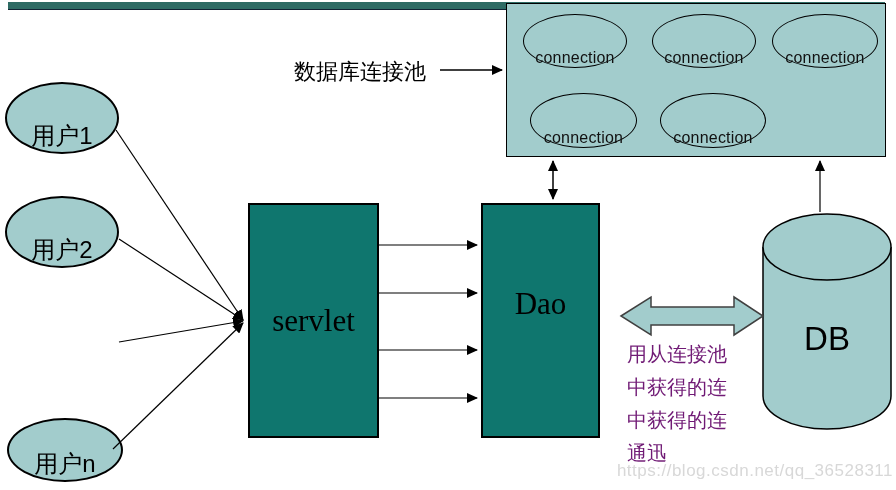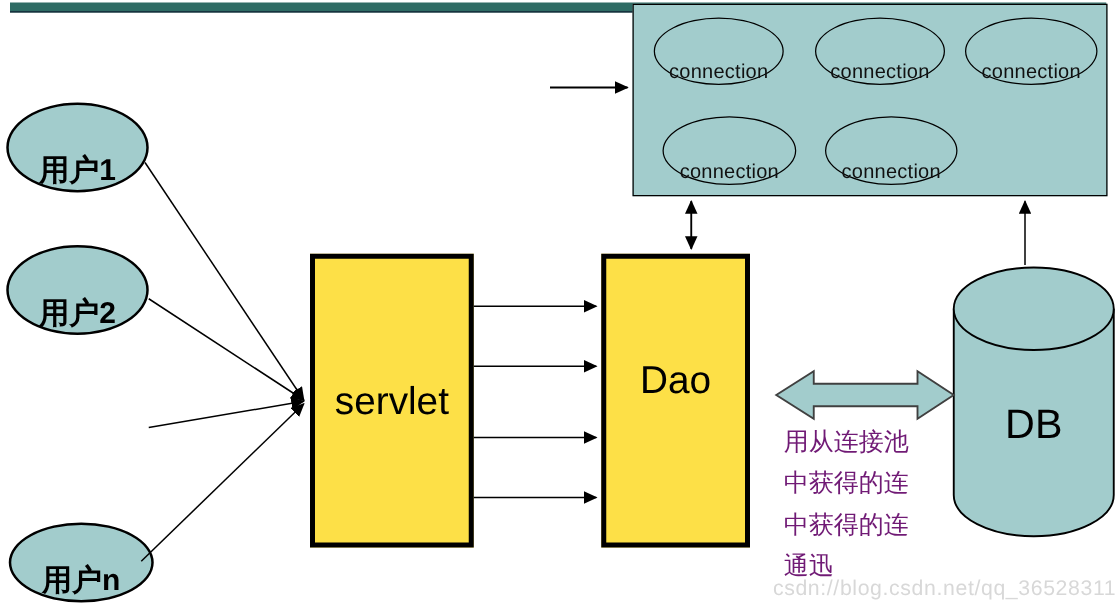--- a/index.html
+++ b/index.html
@@ -18,28 +18,28 @@
   .ellipse { position:absolute; border:1px solid #000; border-radius:50%;
              background:#a2cccc; display:flex; align-items:flex-end; justify-content:center;
              color:#111; }
   .conn { font-size:16px; letter-spacing:0.2px; }
   .c1 { left:523px; top:14px; width:104px; height:54px; }
   .c2 { left:652px; top:14px; width:104px; height:54px; }
   .c3 { left:772px; top:14px; width:106px; height:54px; }
   .c4 { left:530px; top:93px; width:107px; height:55px; }
   .c5 { left:660px; top:93px; width:106px; height:55px; }
 
-  .user { border-width:2px; font-size:24px; color:#000;font-weight:bold; }
+  .user { border-width:2px; font-size:24px; color:#000; }
   .u1 { left:5px; top:82px;  width:114px; height:72px; }
   .u2 { left:5px; top:196px; width:114px; height:72px; }
   .u3 { left:5px; top:309px; width:114px; height:72px; }
   .u4 { left:7px; top:418px; width:116px; height:64px; }
 
-  .box { position:absolute; background:#fde047; border:4px solid #000000;
-         display:flex; align-items:center; justify-content:center; color:#000; }
+  .box { position:absolute; background:#0f766e; border:2px solid #000000;
+         display:flex; align-items:center; justify-content:center; color:#000;font-family:Liberation Serif, serif; }
   .servlet { left:248px; top:203px; width:131px; height:235px; font-size:31px; }
   .dao     { left:481px; top:203px; width:119px; height:235px; font-size:31px; }
   .dao span { transform:translateY(-17px); }
 
   .pool-label { position:absolute; left:294px; top:57px; font-size:22px;
                 color:#000; white-space:nowrap; }
 
   .db-label { position:absolute; left:780px; top:320px; width:94px;
               text-align:center; font-size:33px; color:#000; z-index:3; }
 
@@ -70,20 +70,21 @@
   <div class="ellipse conn c3">
     <span>connection</span>
   </div>
   <div class="ellipse conn c4">
     <span>connection</span>
   </div>
   <div class="ellipse conn c5">
     <span>connection</span>
   </div>
 
+  <div class="pool-label">数据库连接池</div>
 
   <div class="ellipse user u1">
     <span>用户1</span>
   </div>
   <div class="ellipse user u2">
     <span>用户2</span>
   </div>
   <div class="ellipse user u4">
     <span>用户n</span>
   </div>
@@ -132,15 +133,15 @@
 
   <div class="db-label">DB</div>
 
   <div class="note">
     <span>用从连接池</span>
     <span>中获得的连</span>
     <span>中获得的连</span>
     <span>通迅</span>
   </div>
 
-  <div class="watermark">csdn://blog.csdn.net/qq_36528311</div>
+  <div class="watermark">https://blog.csdn.net/qq_36528311</div>
 
 </div>
 
 </body></html>

